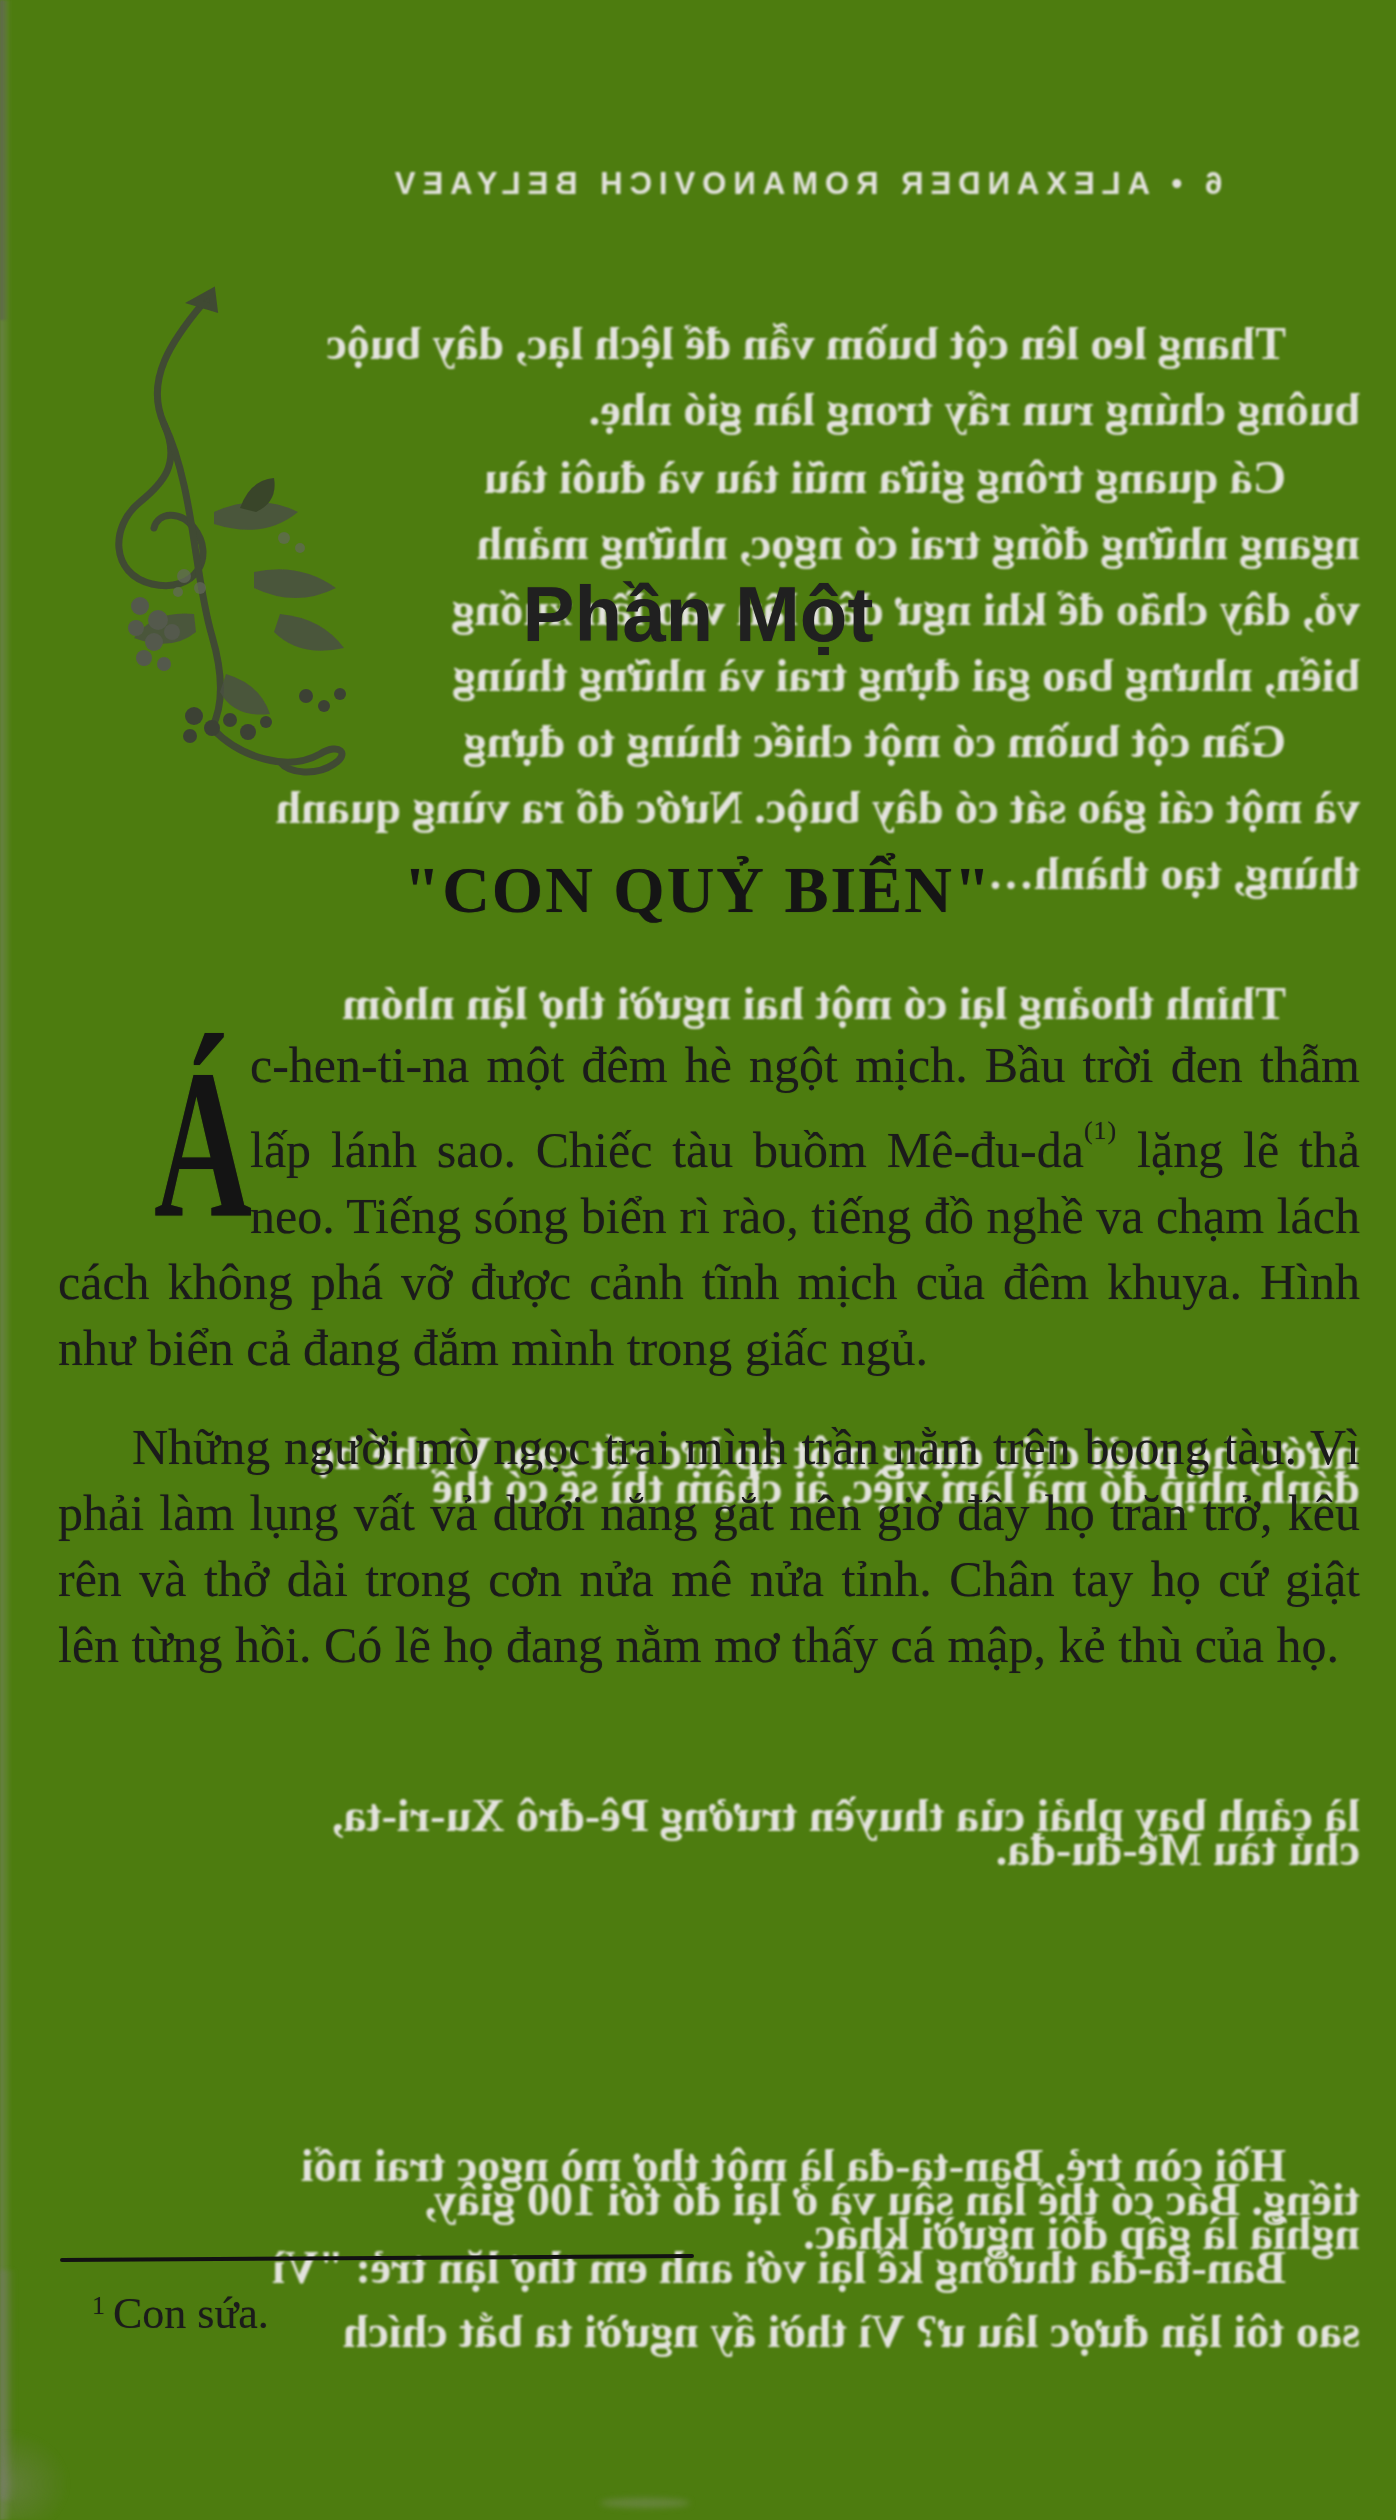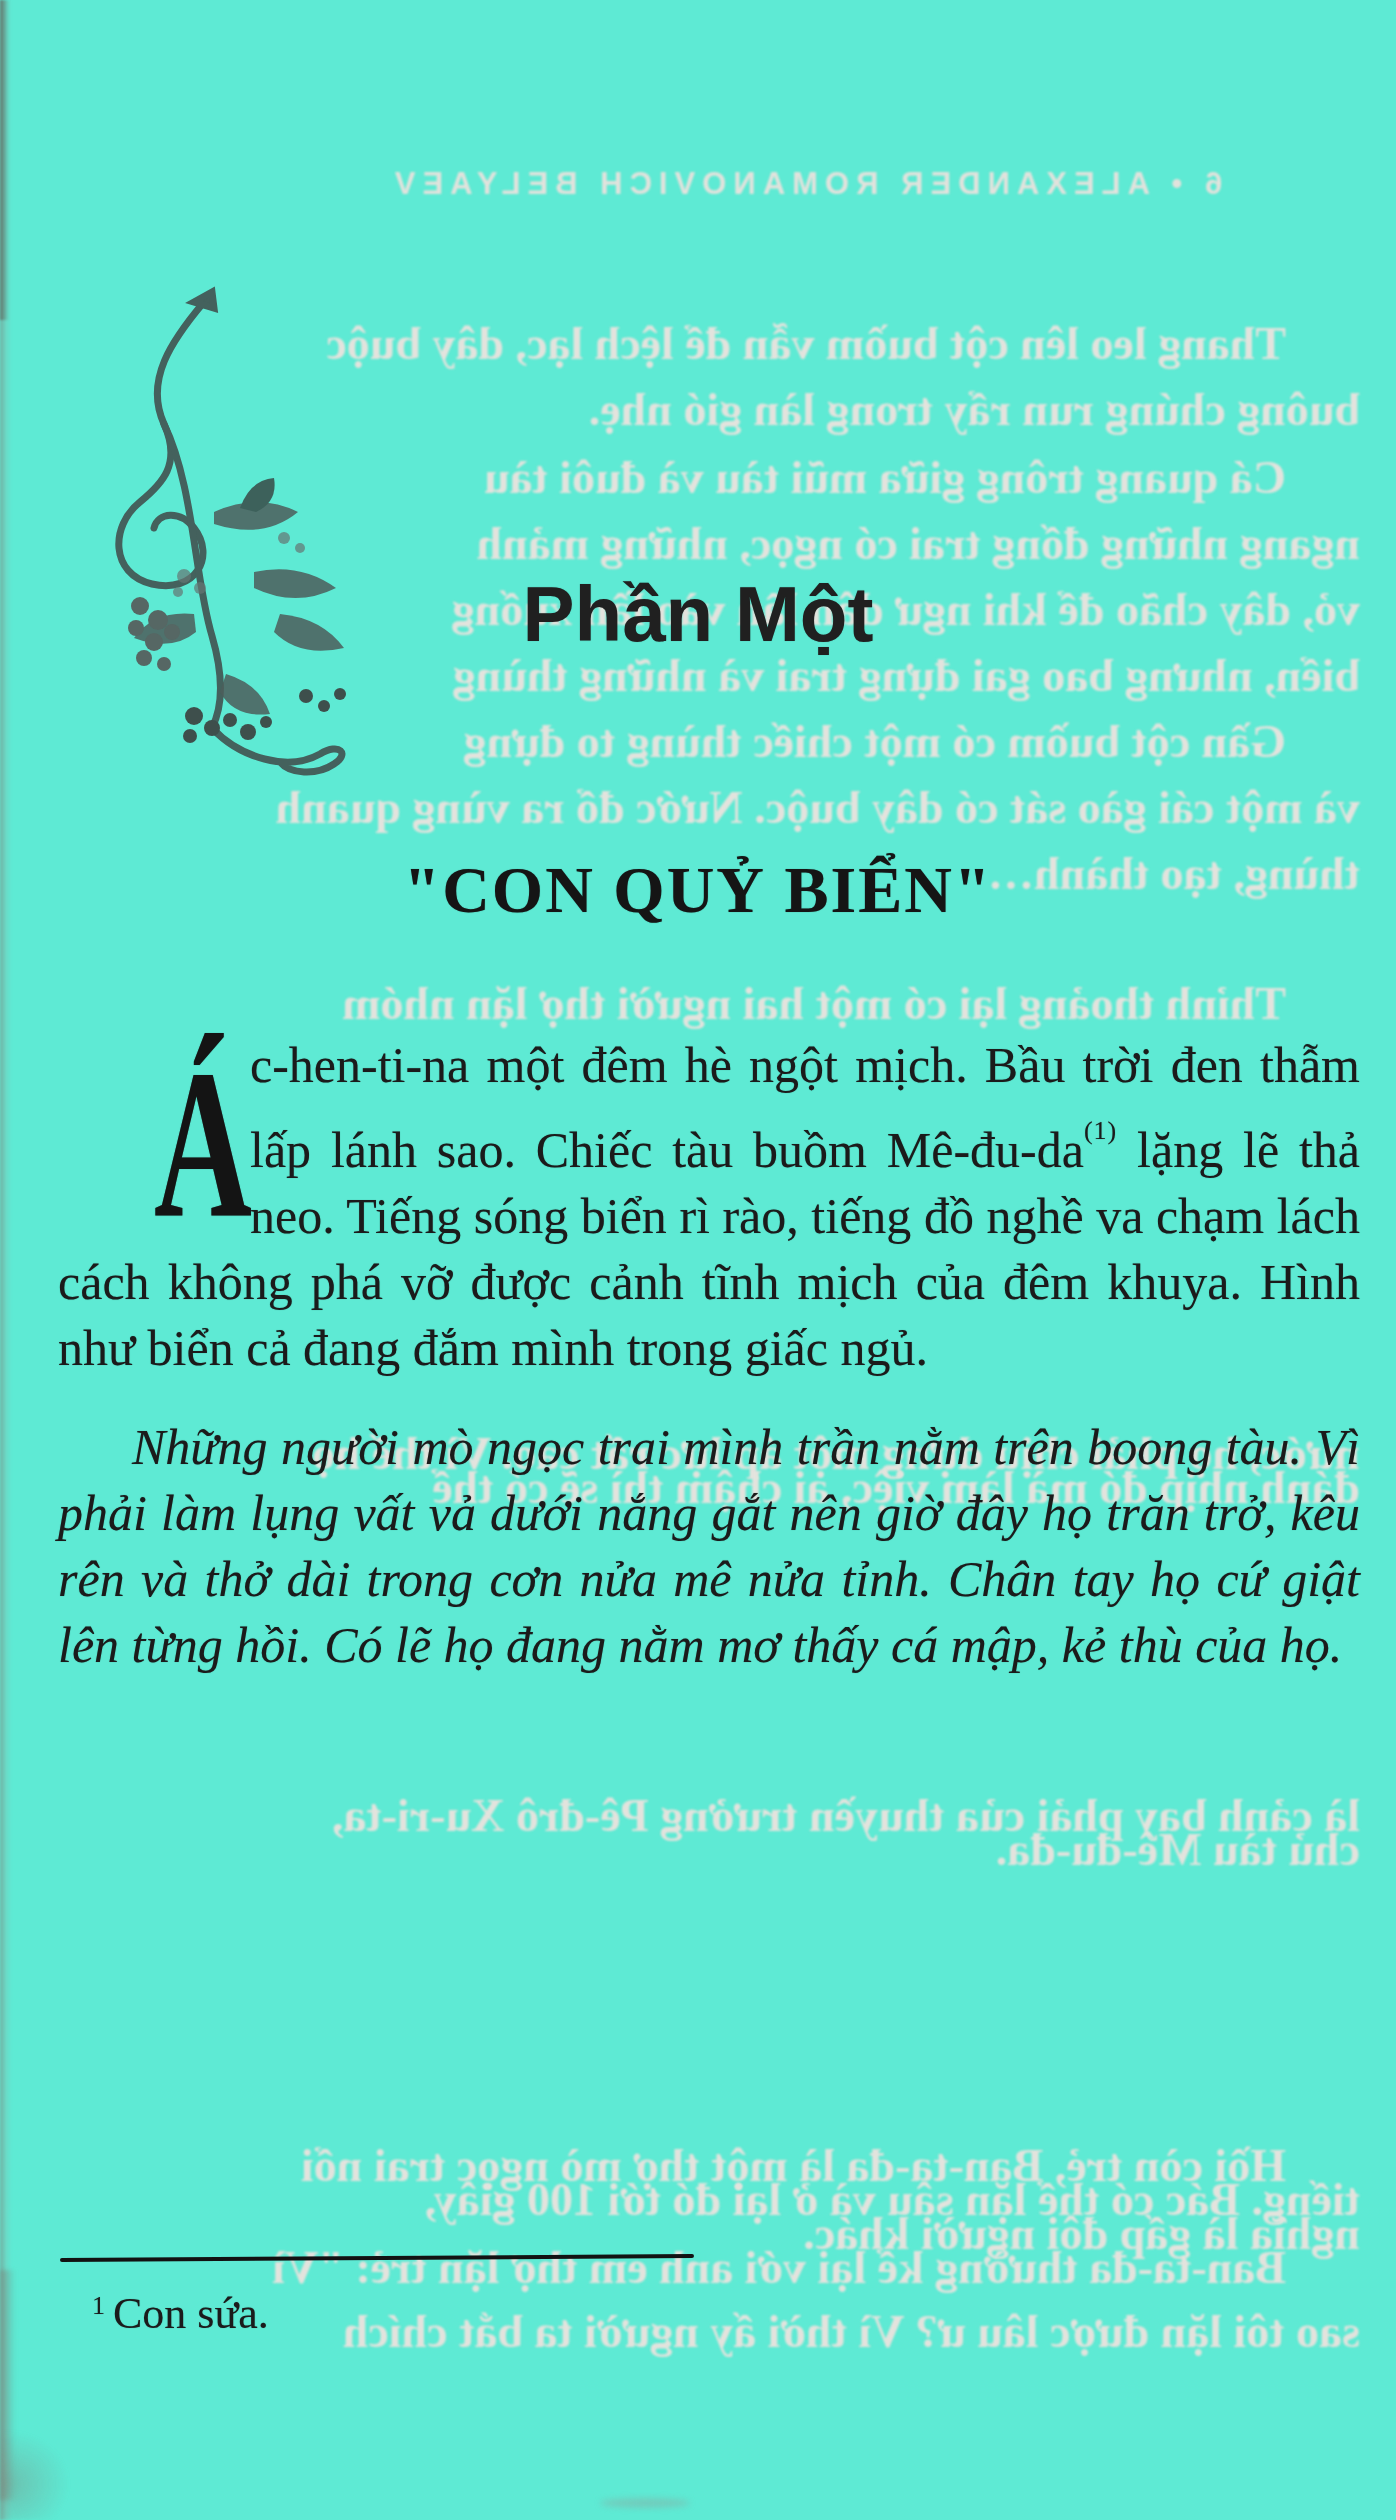--- a/index.html
+++ b/index.html
@@ -1,18 +1,18 @@
 <!DOCTYPE html>
 <html><head>
 <meta charset="utf-8">
 <style>
   html,body{margin:0;padding:0;background:#777;}
   .page{
     position:relative; width:1396px; height:2520px; margin:0 auto;
-    background:#5eead4; overflow:hidden;
+    background:#4d7c0f; overflow:hidden;
     font-family:"Liberation Serif", serif; color:#1b1b1b;
   }
   
   .edge-left{
     position:absolute; left:0; top:0; width:12px; height:100%;
     background:linear-gradient(to right, rgba(130,130,122,.55), rgba(160,160,150,.18) 55%, transparent);
     filter:blur(1px); z-index:5;
   }
   .edge-left-top{
     position:absolute; left:0; top:0; width:9px; height:320px;
@@ -63,21 +63,21 @@
     position:absolute; left:0; top:852px; width:1396px; text-align:center; z-index:3;
     font-weight:bold; font-size:66px; letter-spacing:2px; color:#151515;
     text-shadow:0 0 1px rgba(10,10,10,.4);
   }
   .body-block{
     position:absolute; left:58px; top:1032px; width:1302px; z-index:3;
     font-size:50px; line-height:66px; text-align:justify;
     text-shadow:0 0 1px rgba(15,15,15,.38);
   }
   .body-block p{margin:0;}
-  .body-block p.follow{margin-top:33px; text-indent:74px;font-style:italic;}
+  .body-block p.follow{margin-top:33px; text-indent:74px;}
   .dropcap{float:left; width:192px; height:198px; position:relative;}
   .dropcap span{
     position:absolute; left:96px; top:6px;
     font-size:212px; line-height:1; font-weight:bold; color:#141414;
     transform:scaleX(.64); transform-origin:left top;
     text-shadow:0 0 1px rgba(10,10,10,.5);
   }
   .fnref{font-size:26px; vertical-align:28px; letter-spacing:1px;}
   .fnrule{
     position:absolute; left:60px; top:2256px; width:634px; height:4px;

